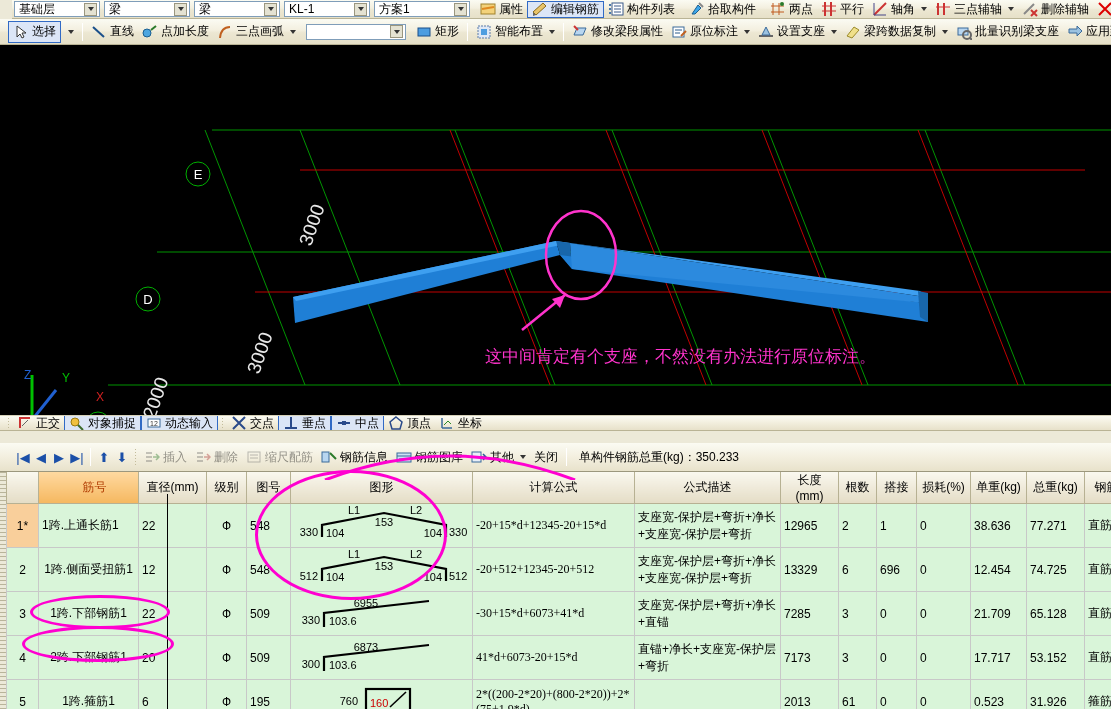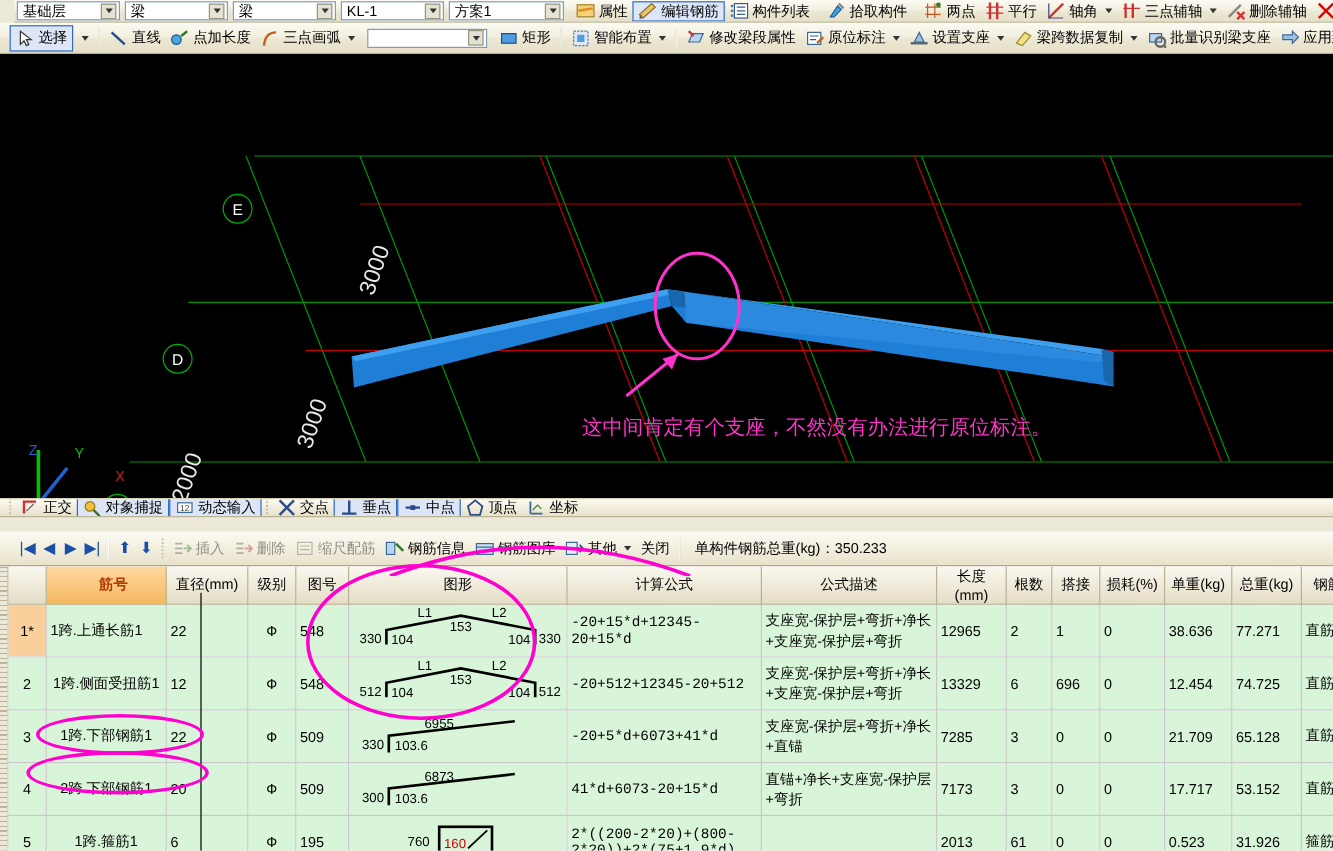--- a/index.html
+++ b/index.html
@@ -101,21 +101,21 @@
   }
   table.grid { border-collapse: collapse; table-layout: fixed; width: 1105px;
                margin-left: 6px; }
   table.grid th {
     background: linear-gradient(to bottom,#faf8ef 0%,#efeada 50%,#e4ddc6 100%);
     border: 1px solid #b7b193; border-top: none;
     font-weight: normal; font-size: 12px; height: 22px;
     padding: 0 3px; color: #000;
   }
   table.grid th.hl { background: linear-gradient(to bottom,#ffd9a0,#f5b860);
-                     color: #b03a00; font-weight: bold; padding-left: 15px; }
+                     color: #b03a00; font-weight: normal; padding-left: 15px; }
   table.grid td {
     border: 1px solid #c8c8c8; background: #d9f5d9;
     font-size: 12px; padding: 1px 3px; vertical-align: middle;
     color: #000; height: 38px; overflow: hidden;
   }
   td.rowno { background: #f1f1f1; text-align: center; width: 32px; }
   td.rowno.sel { background: #f9cf9b; }
   td.name { background: #c7ece0; }
   td.name.plain { background: #d9f5d9; text-align: center; }
   td.ctr { text-align: center; }
@@ -123,21 +123,21 @@
   .sidebar-strip {
     position: absolute; left: 0; top: 0; width: 6px; height: 237px;
     background: #ece9d8;
     background-image: repeating-linear-gradient(to bottom,
       #b9b49a 0 1px, transparent 1px 4px);
   }
   .vline {
     position: absolute; left: 167px; top: 494px; width: 1px; height: 215px;
     background: #000; z-index: 5;
   }
-  .fml { font-family: Liberation Mono, monospace; font-size:11px; }
+  .fml { font-family: Liberation Serif, serif; font-size:11px; }
 
   
   .ellipse { position: absolute; border: 3px solid #ff00d0; border-radius: 50%;
              pointer-events: none; z-index: 20; }
 </style>
 </head>
 <body>
 
 <div id="app">
 
@@ -733,21 +733,21 @@
             <td class="name plain">1跨.下部钢筋1</td>
             <td>22</td>
             <td class="ctr">Ф</td>
             <td>509</td>
             <td class="shape"><svg width="180" height="38" viewBox="0 0 180 38">
                 <path d="M30,34 L30,20 L135,8" stroke="#000" stroke-width="2.2" fill="none"></path>
                 <text x="72" y="14" font-size="11" font-family="&quot;Liberation Sans&quot;,sans-serif" fill="#000" text-anchor="middle">6955</text>
                 <text x="26" y="31" font-size="11" font-family="&quot;Liberation Sans&quot;,sans-serif" fill="#000" text-anchor="end">330</text>
                 <text x="35" y="32" font-size="11" font-family="&quot;Liberation Sans&quot;,sans-serif" fill="#000">103.6</text>
               </svg></td>
-            <td class="fml">-20+5*d+6073+41*d</td>
+            <td class="fml">-30+15*d+6073+41*d</td>
             <td>支座宽-保护层+弯折+净长+直锚</td>
             <td>7285</td>
             <td>3</td>
             <td>0</td>
             <td>0</td>
             <td>21.709</td>
             <td>65.128</td>
             <td>直筋</td>
           </tr>
           <tr>

